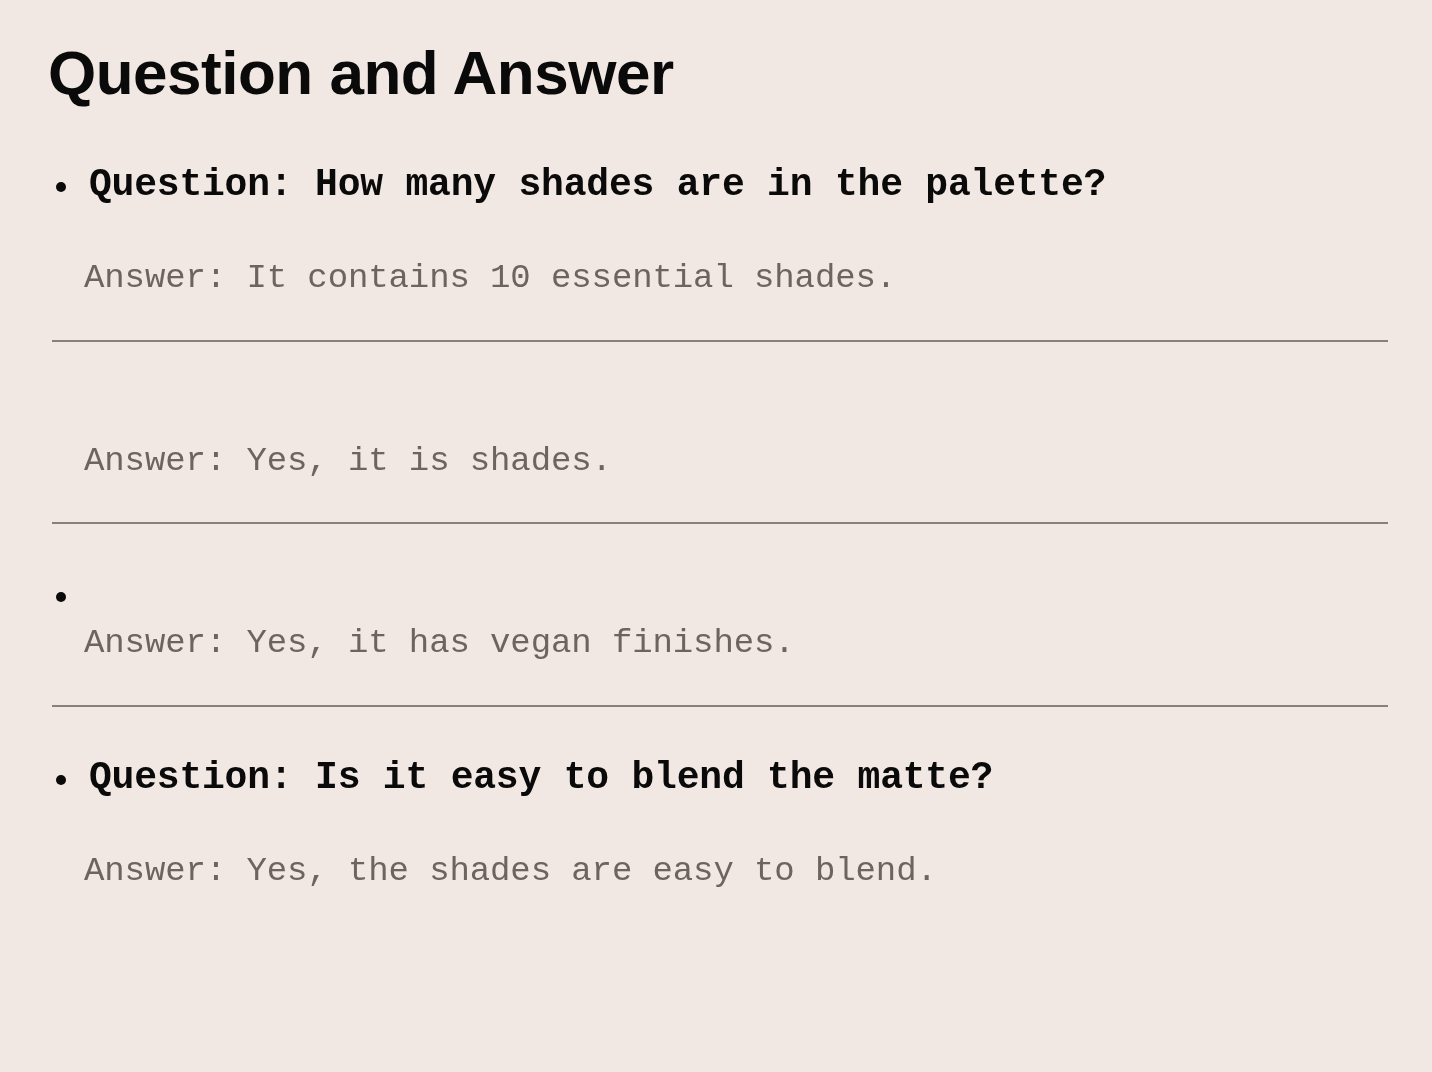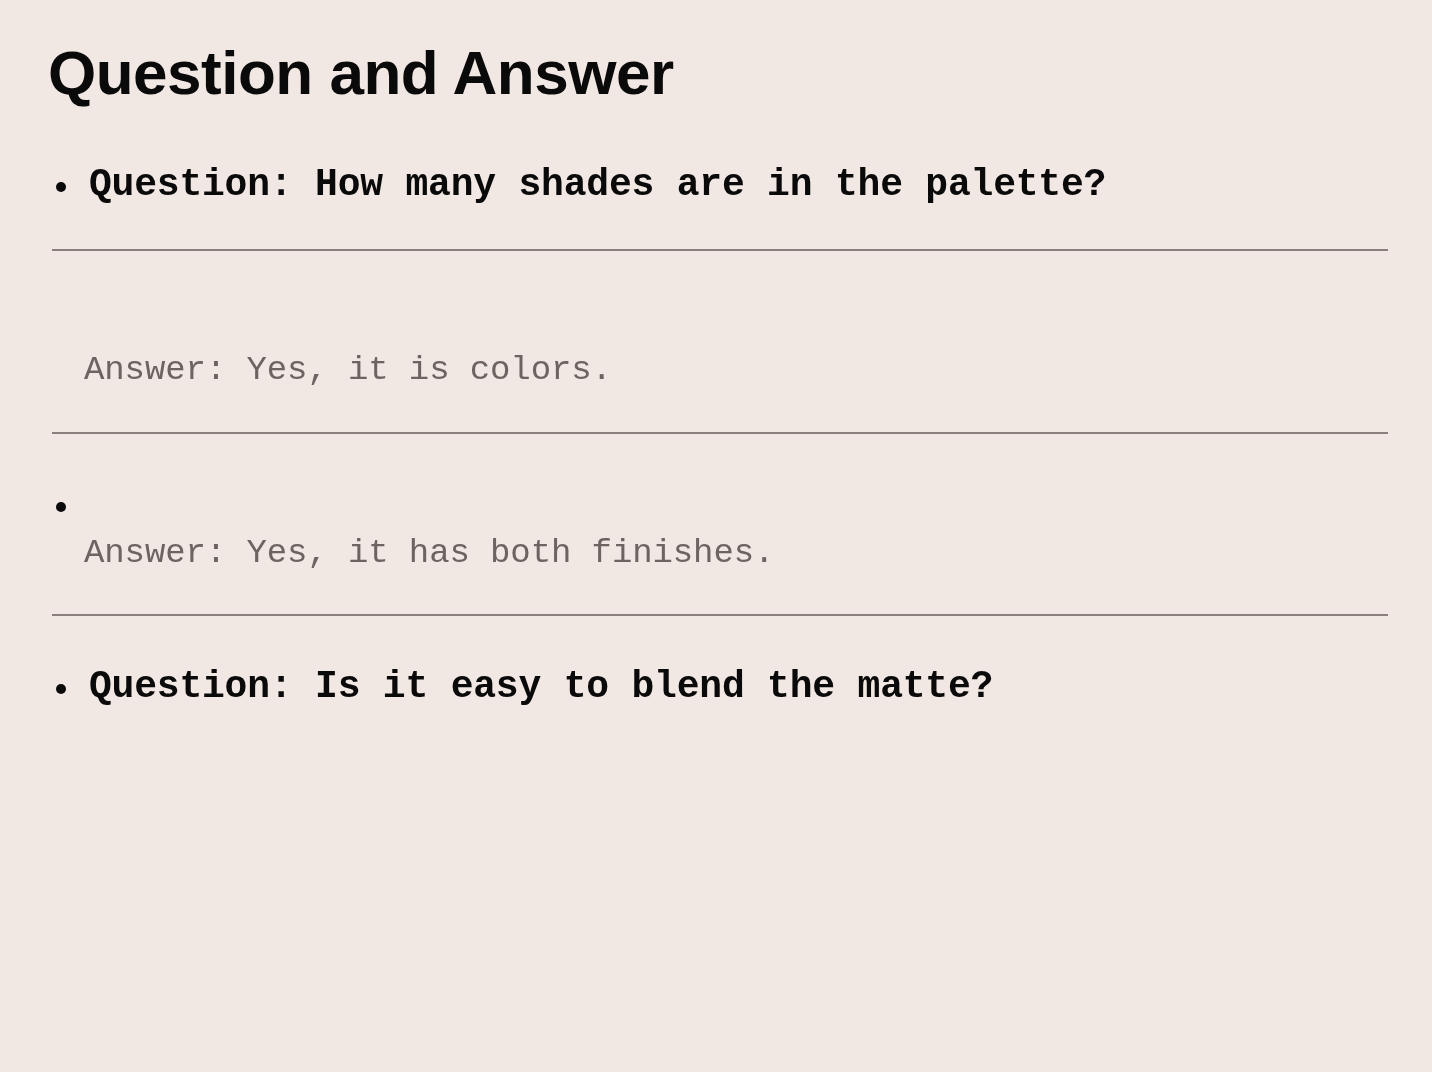--- a/index.html
+++ b/index.html
@@ -107,41 +107,43 @@
 
   <h1 class="page-title">Question and Answer</h1>
 
   <ul class="qa-list">
 
     <li class="qa-item">
       <div class="qa-question">
         <span class="qa-bullet"></span>
         <span>Question: How many shades are in the palette?</span>
       </div>
+      <div class="qa-answer">Answer: It contains 10 essential shades.</div>
       <hr class="qa-divider">
     </li>
 
     <li class="qa-item">
       <div class="qa-spacer"></div>
-      <div class="qa-answer">Answer: Yes, it is colors.</div>
+      <div class="qa-answer">Answer: Yes, it is shades.</div>
       <hr class="qa-divider">
     </li>
 
     <li class="qa-item">
       <div class="qa-spacer"></div>
       <div class="qa-question">
         <span class="qa-bullet"></span>
       </div>
-      <div class="qa-answer">Answer: Yes, it has both finishes.</div>
+      <div class="qa-answer">Answer: Yes, it has vegan finishes.</div>
       <hr class="qa-divider">
     </li>
 
     <li class="qa-item">
       <div class="qa-spacer"></div>
       <div class="qa-question">
         <span class="qa-bullet"></span>
         <span>Question: Is it easy to blend the matte?</span>
       </div>
+      <div class="qa-answer">Answer: Yes, the shades are easy to blend.</div>
 
     </li>
 
   </ul>
 </div>
 
 </body></html>

